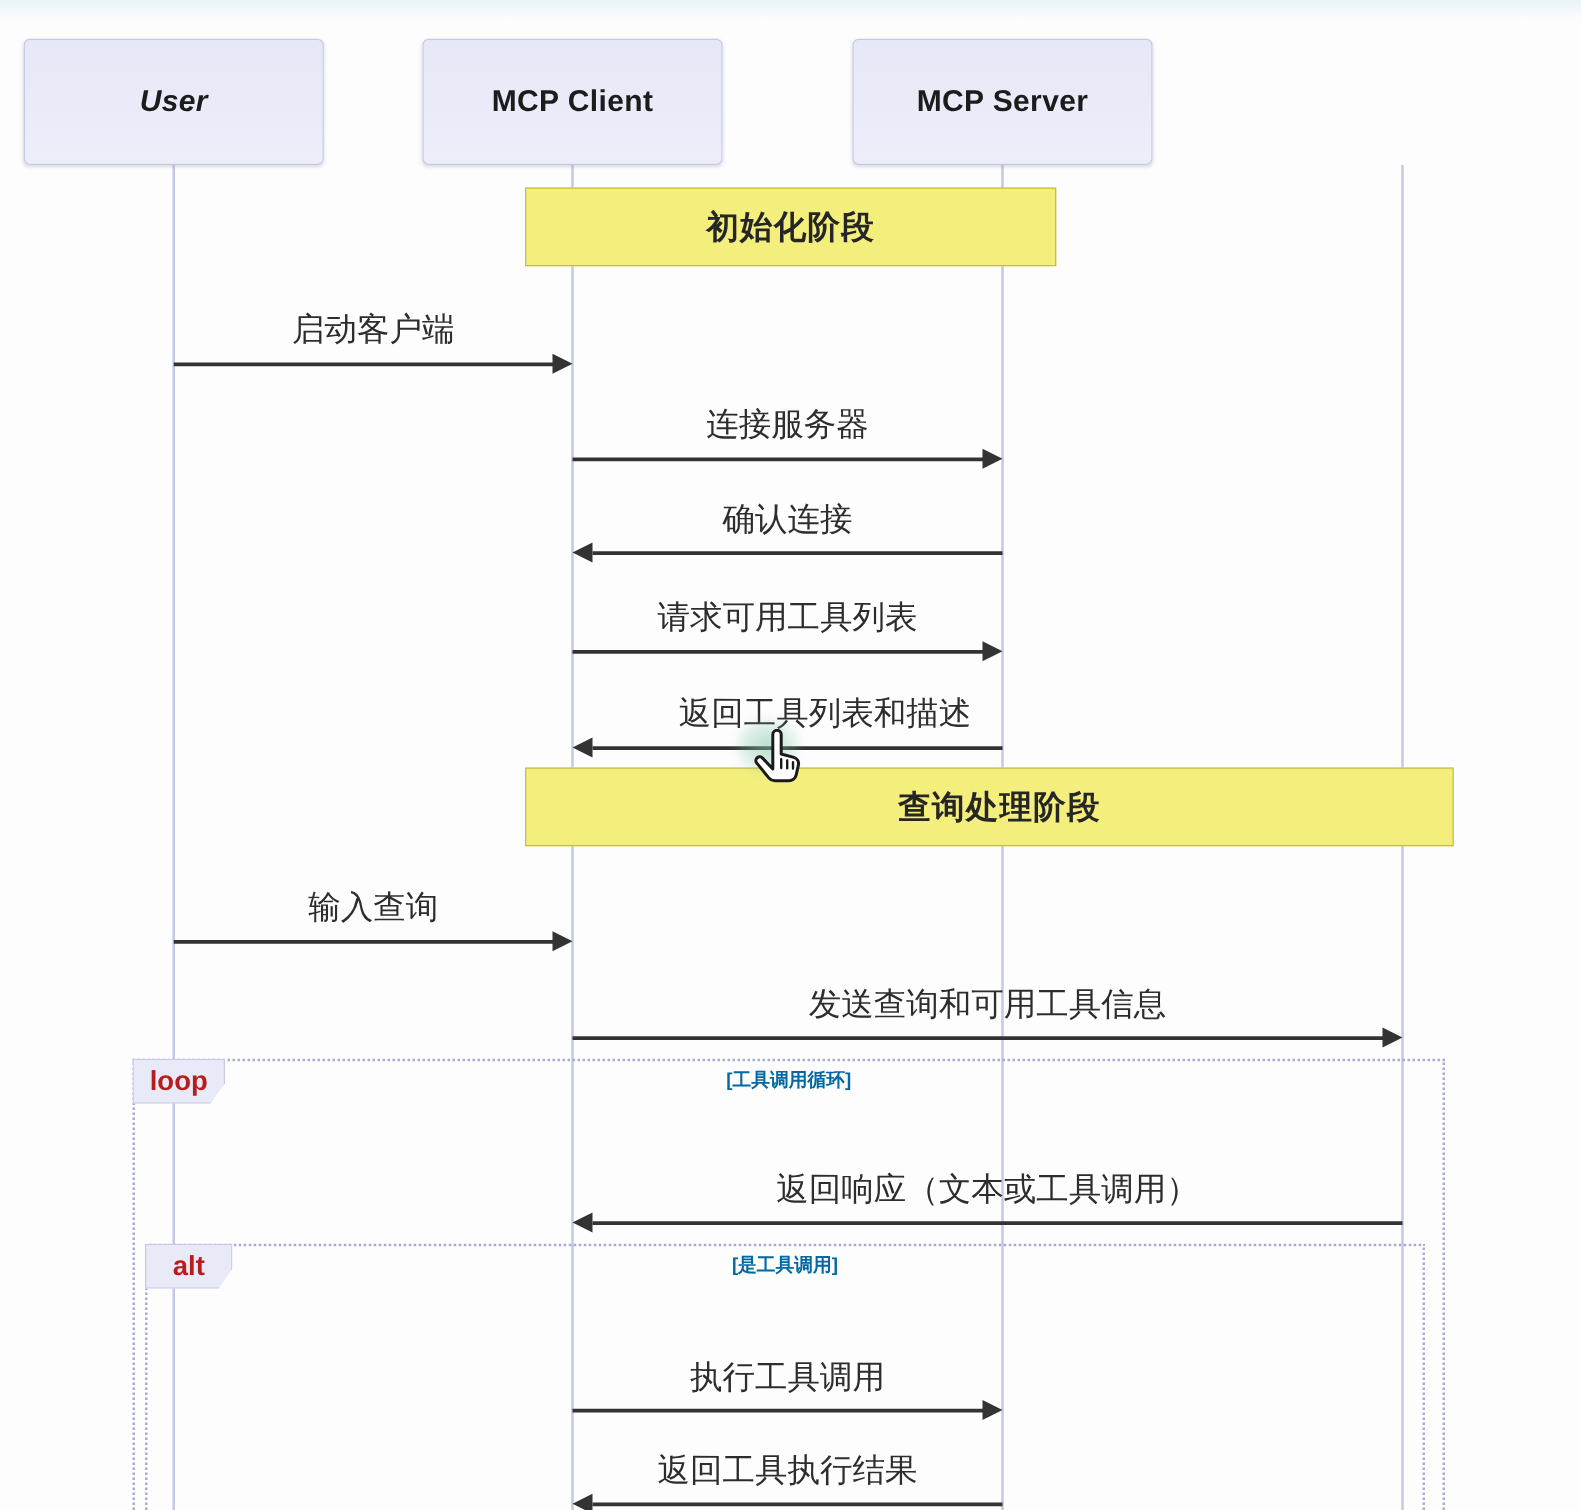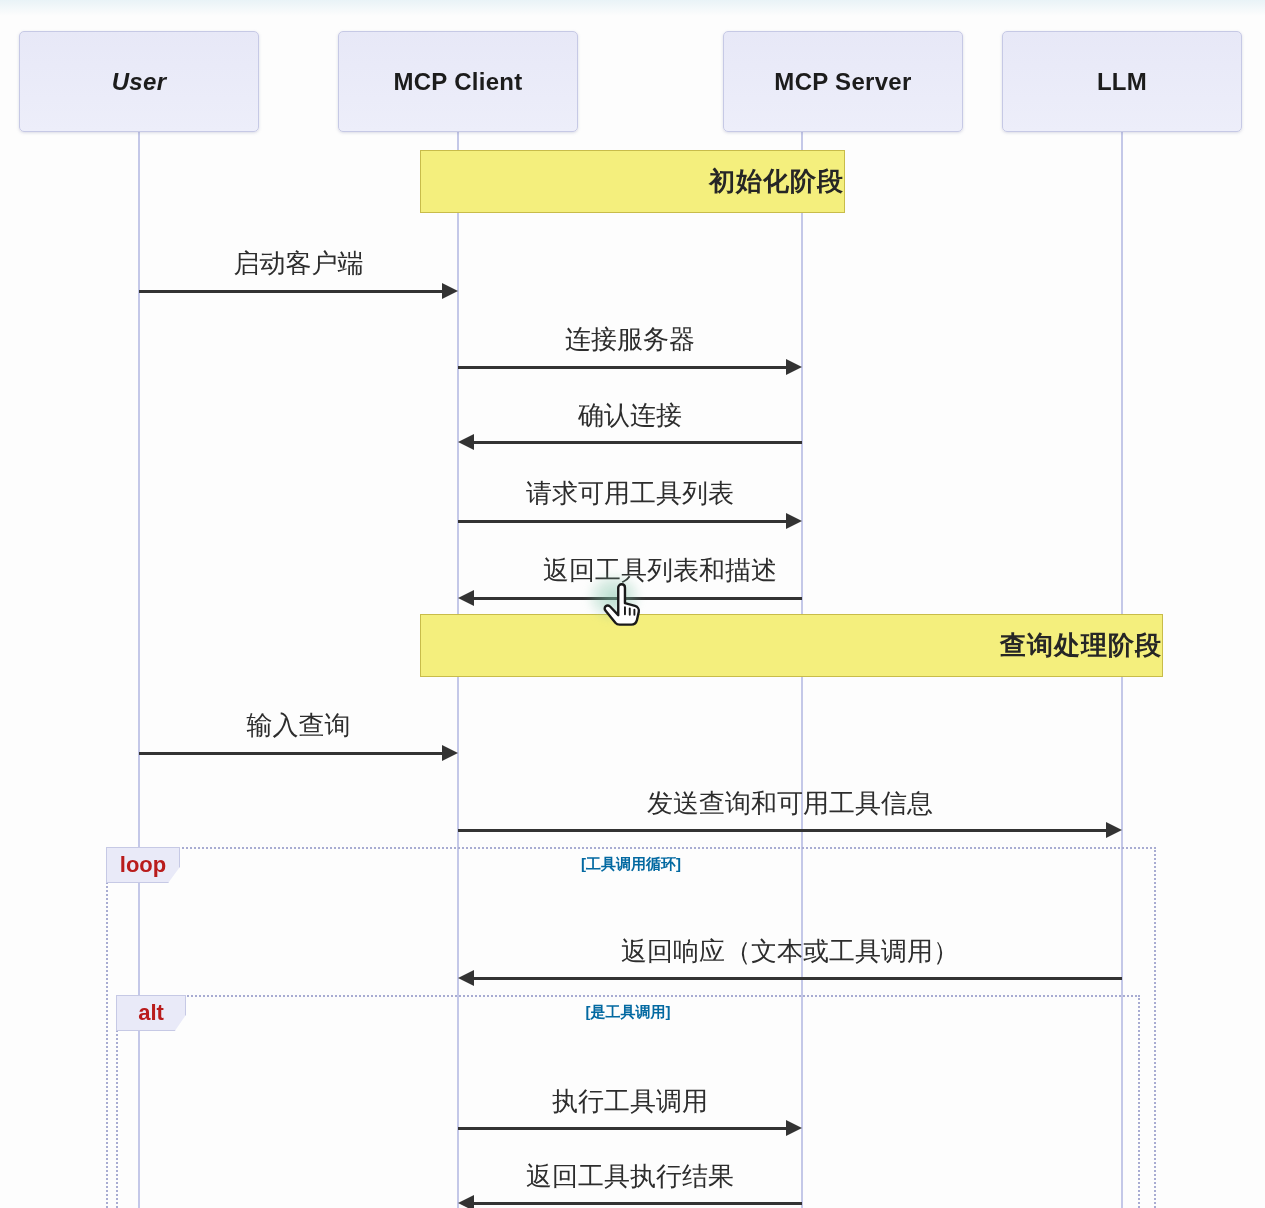--- a/index.html
+++ b/index.html
@@ -11,21 +11,21 @@
   body{background:#ffffff;font-family:"Liberation Sans","DejaVu Sans",sans-serif;}
   .stage{position:relative;width:1265px;height:1208px;overflow:hidden;background:#fdfdfd;}
   .top-tint{position:absolute;left:0;top:0;width:100%;height:16px;
     background:linear-gradient(#e9f3f7,rgba(255,255,255,0));}
   .lifeline{position:absolute;width:2px;background:var(--lifeline);}
   .actor{position:absolute;width:240px;height:101px;background:linear-gradient(180deg,#e7e8f7,#edeefa);
     border:1.5px solid var(--actor-border);border-radius:5px;display:flex;align-items:center;justify-content:center;
     box-shadow:0 1px 3px rgba(110,115,160,.25);}
   .actor span{font-size:24px;font-weight:600;color:#1c1c1c;letter-spacing:.3px;}
   .phase{position:absolute;background:var(--phase-fill);border:1.5px solid var(--phase-border);
-    display:flex;align-items:center;justify-content:flex-end;}
+    display:flex;align-items:center;justify-content:center;}
   .phase span{font-size:26px;font-weight:700;color:#262626;letter-spacing:1px;}
   .mlabel{position:absolute;text-align:center;font-size:26px;color:#2d2d2d;white-space:nowrap;}
   .mline{position:absolute;height:3px;background:var(--arrow);}
   .mhead-r{position:absolute;width:0;height:0;border-top:8px solid transparent;
     border-bottom:8px solid transparent;border-left:16px solid var(--arrow);}
   .mhead-l{position:absolute;width:0;height:0;border-top:8px solid transparent;
     border-bottom:8px solid transparent;border-right:16px solid var(--arrow);}
   .frame{position:absolute;border:2px dotted var(--frame-border);border-bottom:none;}
   .tab{position:absolute;background:var(--actor-fill);border:1px solid var(--actor-border);
     clip-path:polygon(0 0,100% 0,100% 55%,84% 100%,0 100%);
@@ -46,25 +46,22 @@
   <div class="lifeline" style="left:457px;top:132px;height:1076px;"></div>
   <div class="lifeline" style="left:801px;top:132px;height:1076px;"></div>
   <div class="lifeline" style="left:1121px;top:132px;height:1076px;"></div>
 
   <div class="actor" style="left:19px;top:31px;font-style:italic;">
     <span>User</span>
   </div>
   <div class="actor" style="left:338px;top:31px;">
     <span>MCP Client</span>
   </div>
-  <div class="actor" style="left:682px;top:31px;margin-left:41px;">
+  <div class="actor" style="left:682px;top:31px;">
     <span>MCP Server</span>
-  </div>
-  <div class="actor" style="left:1002px;top:31px;">
-    <span>LLM</span>
   </div>
 
   <div class="phase" style="left:420px;top:150px;width:425px;height:63px;">
     <span>初始化阶段</span>
   </div>
   <div class="phase" style="left:420px;top:614px;width:743px;height:63px;padding-left:16px;">
     <span>查询处理阶段</span>
   </div>
 
   <div>

